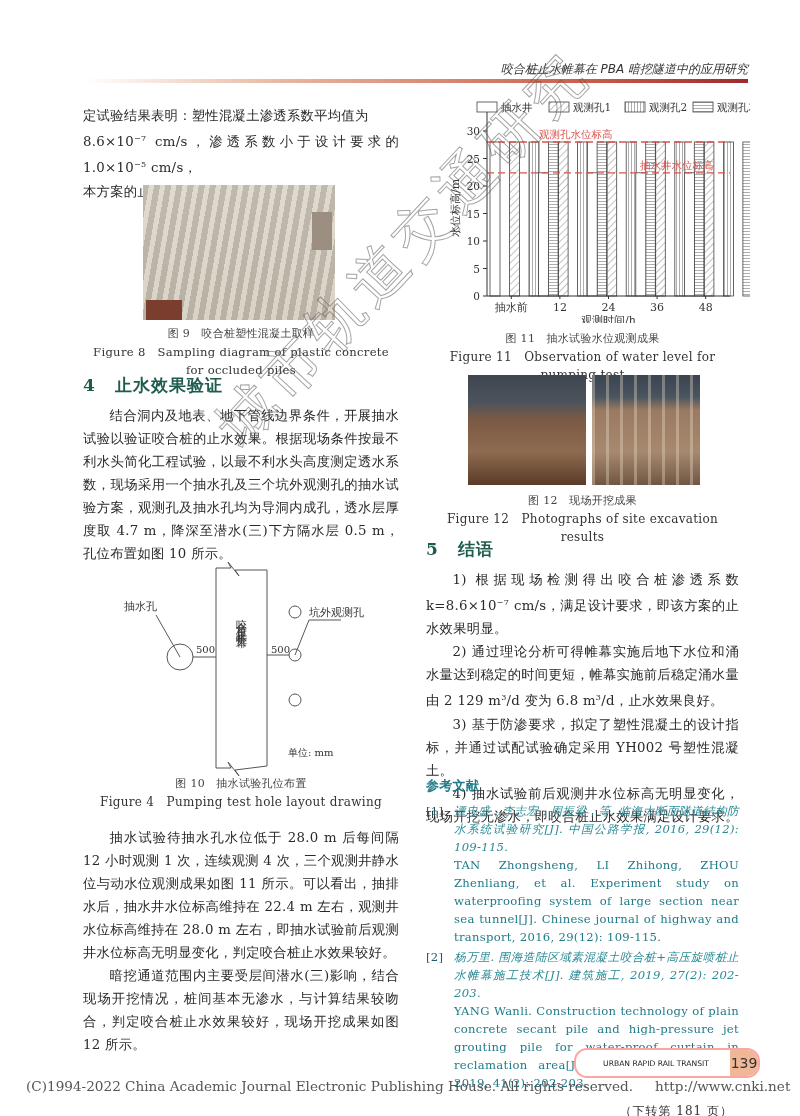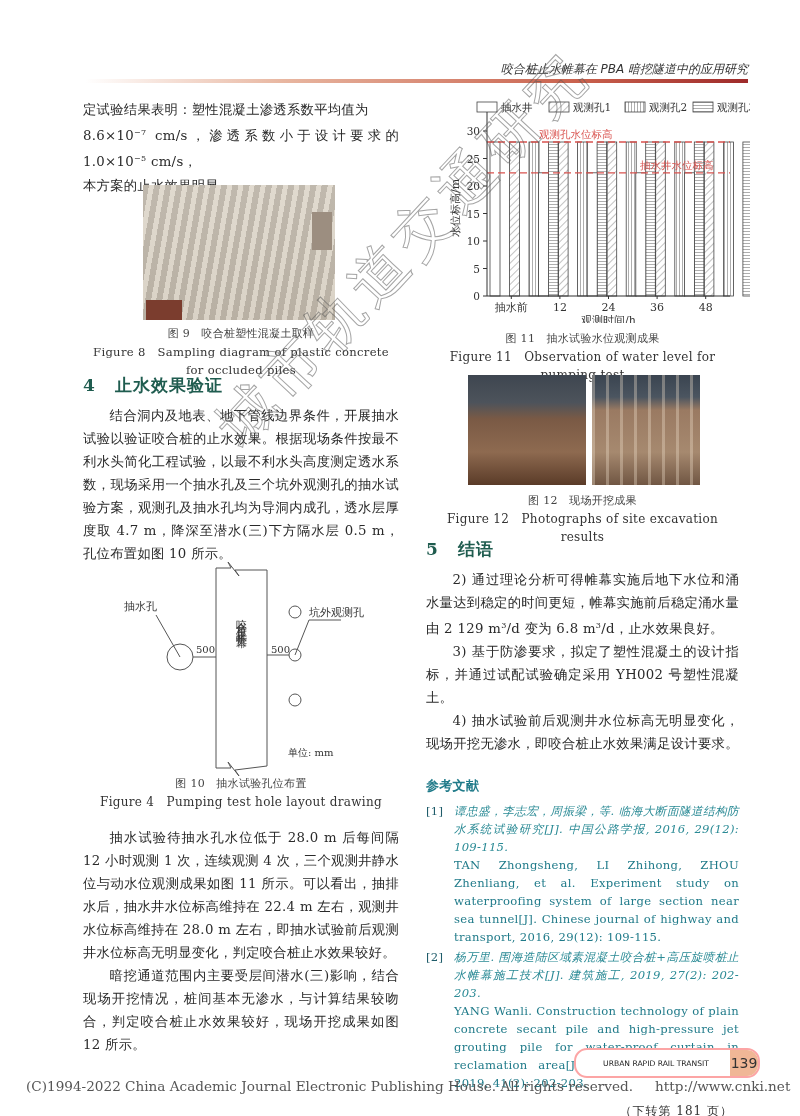--- a/index.html
+++ b/index.html
@@ -51,21 +51,21 @@
                font-family:"DejaVu Serif","Liberation Serif",serif; }
   .copyright .url { margin-left:22px; }
   svg text { font-family:"DejaVu Serif","Liberation Serif",serif; }
 </style>
 </head>
 <body>
 
 <div class="abs running-head">咬合桩止水帷幕在 PBA 暗挖隧道中的应用研究</div>
 <div class="abs head-rule"></div>
 
-<div class="col left" style="top:98px;">
+<div class="col left" style="top:104px;">
   <p><span>定试验结果表明：塑性混凝土渗透系数平均值为</span></p>
   <p><span>8.6×10</span><sup style="font-size:8px">−7</sup><span> cm/s，渗透系数小于设计要求的 1.0×10</span><sup style="font-size:8px">−5</sup><span> cm/s，</span></p>
   <p><span>本方案的止水效果明显。</span></p>
 </div>
 
 <div class="abs photo9"></div>
 <div class="abs photo9-box"></div>
 <div class="abs photo9-book"></div>
 
 <div class="col left" style="top:325px;">
@@ -207,20 +207,21 @@
 <div class="col right" style="top:492px;">
   <div class="cap-cn">图 12　现场开挖成果</div>
   <div class="cap-en">Figure 12　Photographs of site excavation results</div>
 </div>
 
 <div class="col right section" style="top:538px;">
   <span class="num">5</span><span>结语</span>
 </div>
 
 <div class="col right" style="top:568px;">
+  <p class="indent"><span>1) 根据现场检测得出咬合桩渗透系数 k=8.6×10</span><sup style="font-size:8px">−7</sup><span> cm/s，满足设计要求，即该方案的止水效果明显。</span></p>
   <p class="indent"><span>2) 通过理论分析可得帷幕实施后地下水位和涌水量达到稳定的时间更短，帷幕实施前后稳定涌水量由 2 129 m</span><sup style="font-size:8px">3</sup><span>/d 变为 6.8 m</span><sup style="font-size:8px">3</sup><span>/d，止水效果良好。</span></p>
   <p class="indent"><span>3) 基于防渗要求，拟定了塑性混凝土的设计指标，并通过试配试验确定采用 YH002 号塑性混凝土。</span></p>
   <p class="indent"><span>4) 抽水试验前后观测井水位标高无明显变化，现场开挖无渗水，即咬合桩止水效果满足设计要求。</span></p>
 </div>
 
 <div class="col right refs-title" style="top:774px;">参考文献</div>
 
 <div class="col right" style="top:802px;">
   <div class="ref">
     <span class="ref-num">[1]</span>

